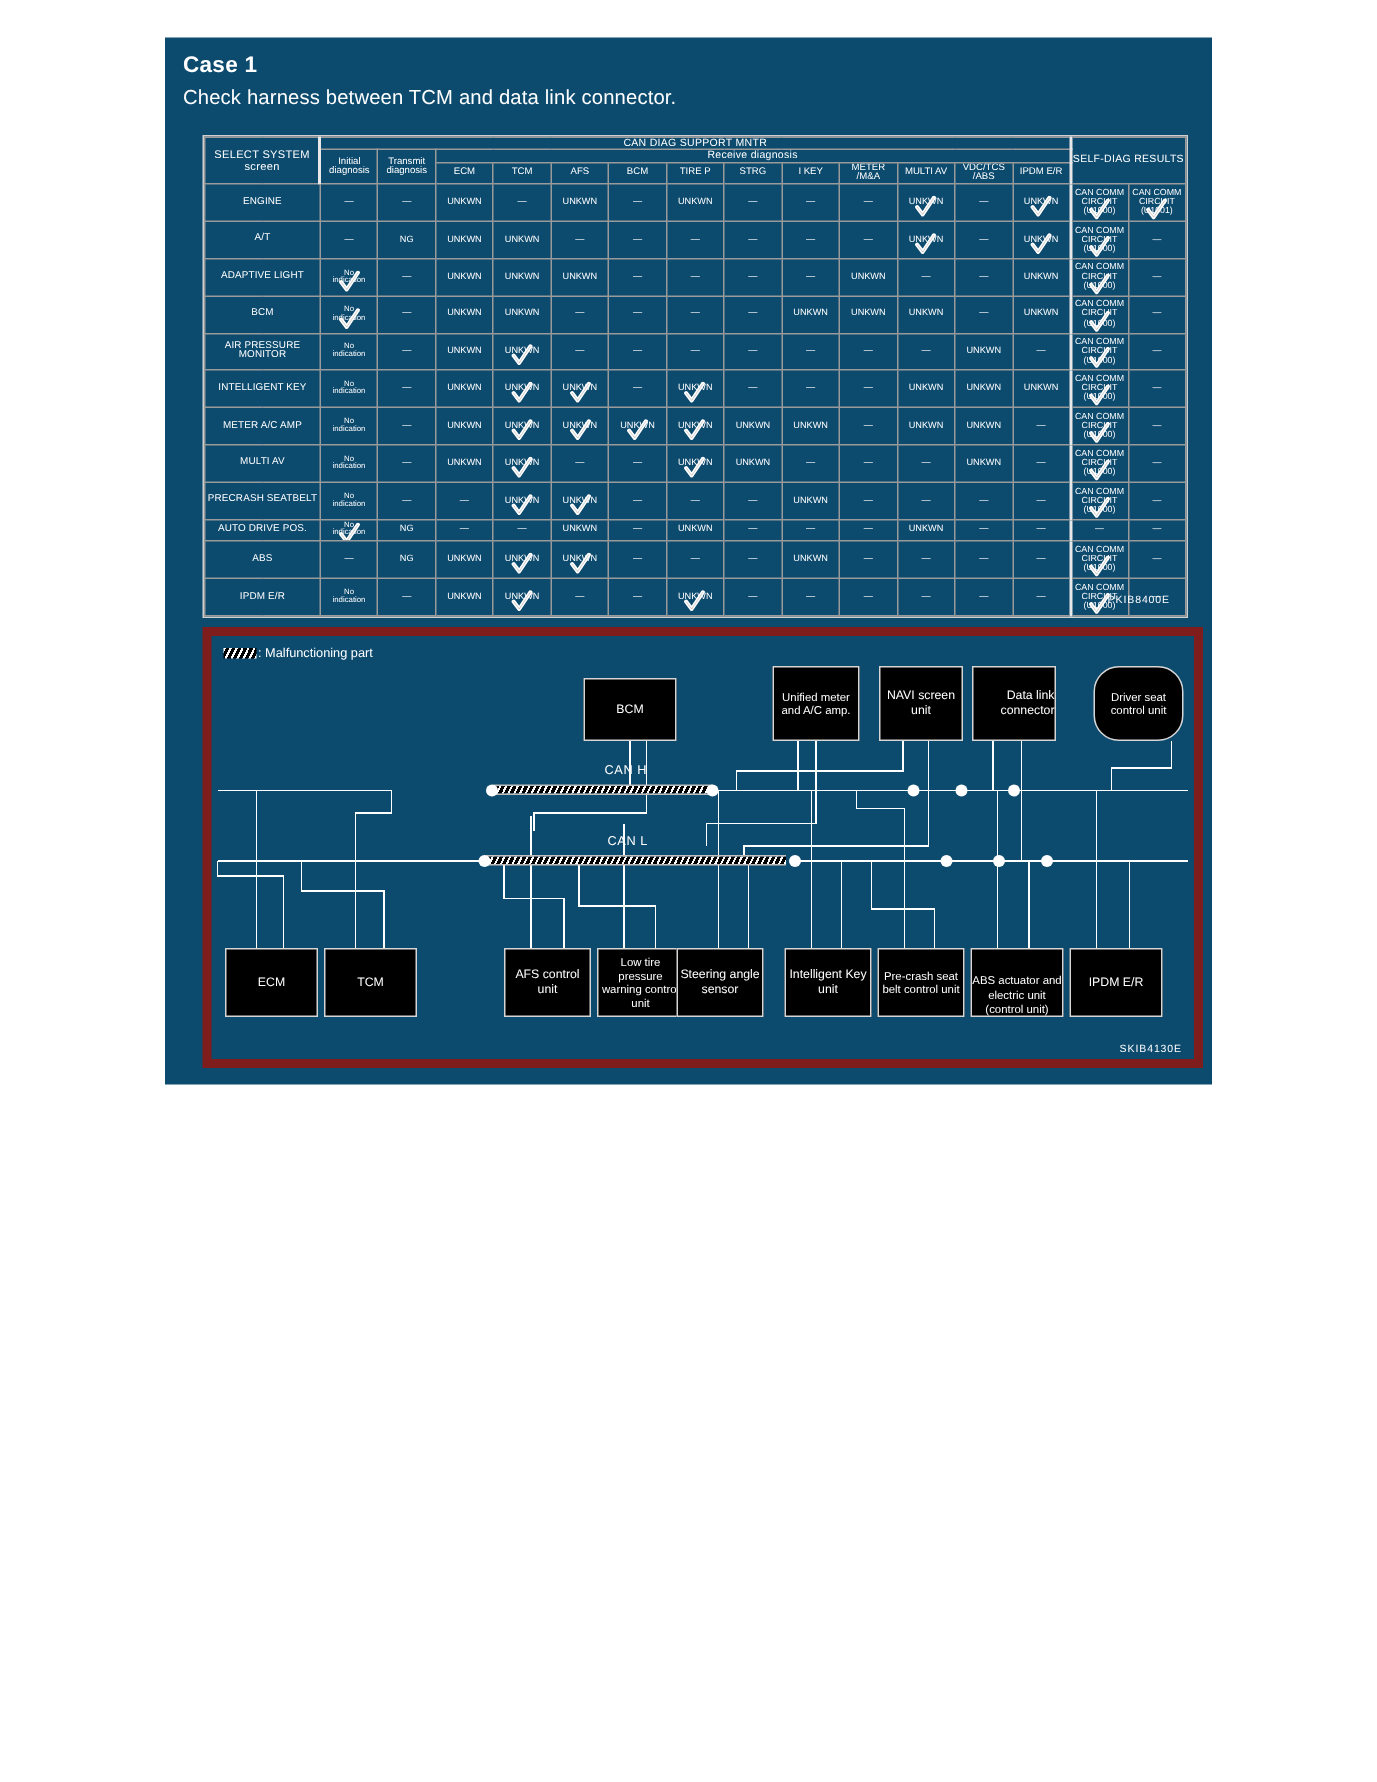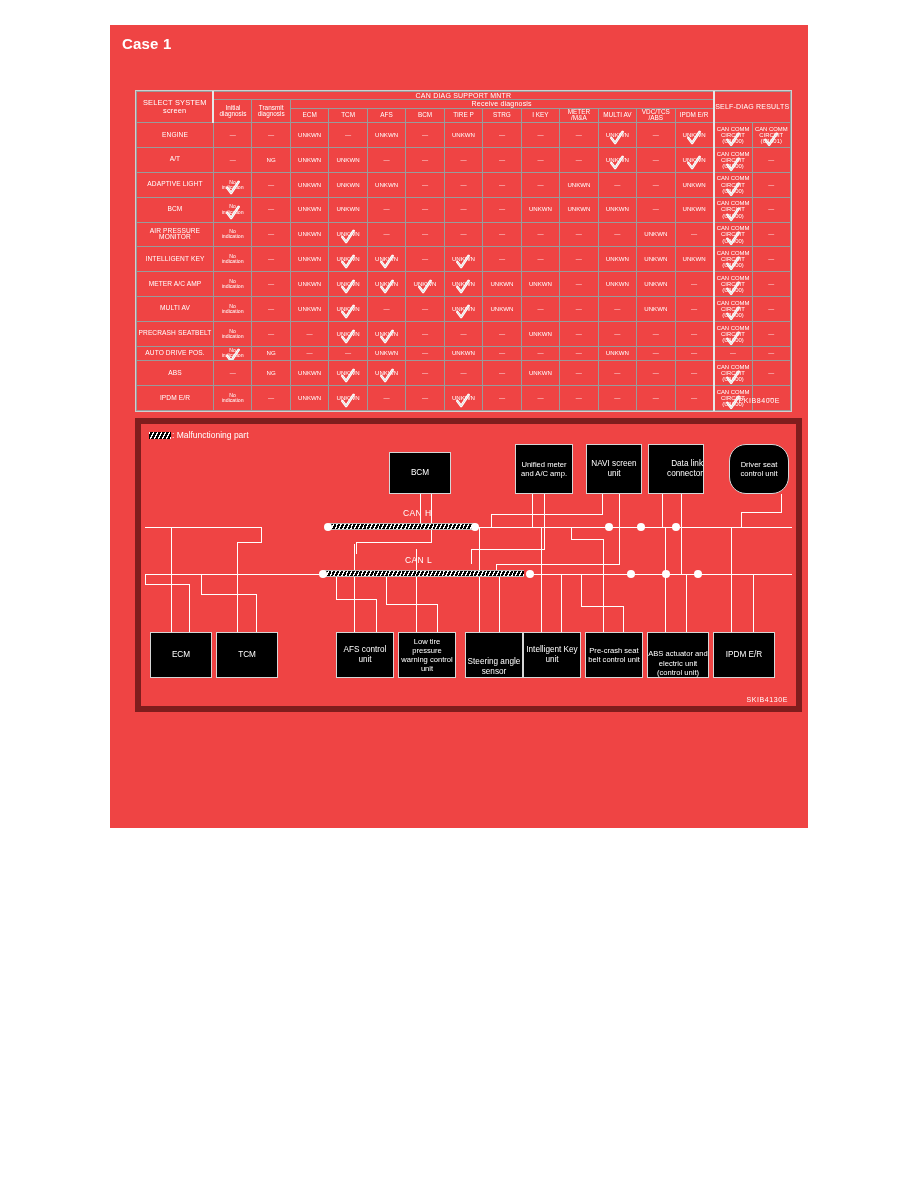--- a/index.html
+++ b/index.html
@@ -1,21 +1,21 @@
 <!DOCTYPE html>
 <html><head>
 <meta charset="utf-8">
 <style>
   html,body{margin:0;padding:0;background:#fff;}
   body{width:918px;height:1188px;font-family:"Liberation Sans",sans-serif;}
 
   .page{position:relative;width:918px;height:1188px;background:#ffffff;}
 
   
-  .panel{position:absolute;left:110px;top:25px;width:698px;height:803px;background:#ef4444;}
+  .panel{position:absolute;left:110px;top:25px;width:698px;height:698px;background:#0c4a6e;}
 
   
   .case-title{position:absolute;left:12px;top:10px;color:#fff;font-size:15px;font-weight:bold;letter-spacing:.2px;}
   .case-sub{position:absolute;left:12px;top:32px;color:#fff;font-size:13.5px;letter-spacing:.1px;}
 
   
   .tbl-wrap{position:absolute;left:25px;top:65px;width:655px;height:320px;border:1px solid #cfcfcf;}
   table.mntr{border-collapse:collapse;width:100%;height:100%;table-layout:fixed;
              color:#fff;font-size:6.2px;}
   table.mntr td,table.mntr th{border:1px solid #9a9a9a;text-align:center;vertical-align:middle;
@@ -60,20 +60,21 @@
   .node{position:absolute;width:8px;height:8px;border-radius:50%;background:#fff;}
   svg.wires{position:absolute;left:0;top:0;width:655px;height:282px;}
 </style>
 </head>
 <body>
 
 <div class="page">
   <div class="panel">
 
     <div class="case-title">Case 1</div>
+    <div class="case-sub">Check harness between TCM and data link connector.</div>
 
     <div class="tbl-wrap">
       <table class="mntr">
         <thead>
           <tr>
             <th class="sysname-h thick-r" rowspan="3" colspan="2">SELECT SYSTEM screen</th>
             <th class="grp" colspan="13">CAN DIAG SUPPORT MNTR</th>
             <th class="grp thick-l" rowspan="3" colspan="2">SELF-DIAG RESULTS</th>
           </tr>
           <tr>
@@ -611,21 +612,21 @@
           </div>
           <div class="box" style="left: 75px; top: 208px; width: 62px; height: 46px;">
             <span>TCM</span>
           </div>
           <div class="box" style="left: 195px; top: 208px; width: 58px; height: 46px;">
             <span>AFS control unit</span>
           </div>
           <div class="box small" style="left: 257px; top: 208px; width: 58px; height: 46px;">
             <span>Low tire pressure warning control unit</span>
           </div>
-          <div class="box" style="left: 324px; top: 208px; width: 58px; height: 46px; align-items: flex-end;">
+          <div class="box" style="left: 310px; top: 208px; width: 58px; height: 46px;">
             <span>Steering angle sensor</span>
           </div>
           <div class="box" style="left: 382px; top: 208px; width: 58px; height: 46px;">
             <span>Intelligent Key unit</span>
           </div>
           <div class="box small" style="left: 444px; top: 208px; width: 58px; height: 46px;">
             <span>Pre-crash seat belt control unit</span>
           </div>
           <div class="box small" style="left: 506px; top: 208px; width: 62px; height: 46px; align-items: flex-end;">
             <span>ABS actuator and electric unit (control unit)</span>

